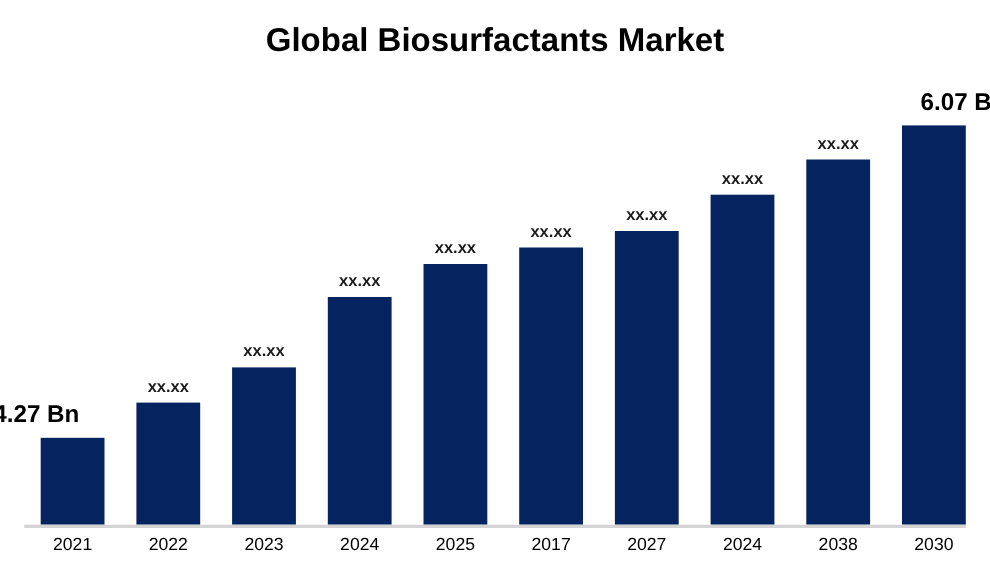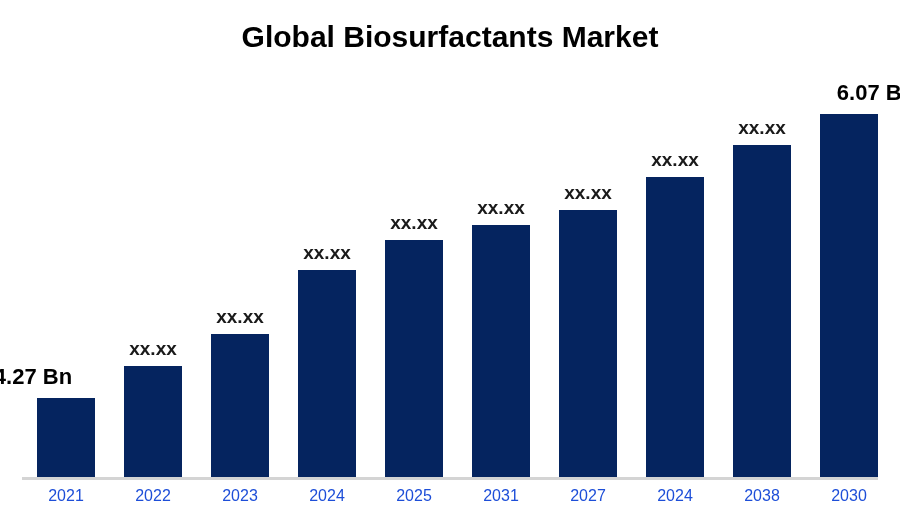--- a/index.html
+++ b/index.html
@@ -45,21 +45,21 @@
     left: 15px;
     width: 58px;
     background: #05245f;
   }
   .bar-label {
     position: absolute;
     left: 0;
     width: 88px;
     text-align: center;
     font-family: "Liberation Sans", sans-serif;
-    font-size: 19px;
+    font-size: 15px;
     font-weight: bold;
     color: #1a1a1a;
     white-space: nowrap;
   }
   .bar-label.endpoint {
     font-size: 22px;
     color: #000000;
   }
   .bar-label.endpoint-first {
     left: -44px;
@@ -80,21 +80,21 @@
     background: #d4d4d4;
   }
   .tick-label {
     position: absolute;
     top: 487px;
     width: 88px;
     text-align: center;
     font-family: "Liberation Sans", sans-serif;
     font-size: 16px;
     font-weight: normal;
-    color: #1d4ed8;
+    color: #000000;
     white-space: nowrap;
   }
 </style>
 </head>
 <body>
 
 <div id="chart-root">
 
   <div id="chart-title">Global Biosurfactants Market</div>
 
@@ -141,21 +141,21 @@
           <div class="bar-label endpoint endpoint-last" style="bottom: 371px;">6.07 Bn</div>
         </div>
       </div>
     <div id="axis-line" style="background: rgb(212, 212, 212);"></div>
     <div id="ticks-layer">
         <div class="tick-label" style="left: 22px;">2021</div>
         <div class="tick-label" style="left: 109px; text-align: center;">2022</div>
         <div class="tick-label" style="left: 196px;">2023</div>
         <div class="tick-label" style="left: 283px;">2024</div>
         <div class="tick-label" style="left: 370px;">2025</div>
-        <div class="tick-label" style="left: 457px;">2031</div>
+        <div class="tick-label" style="left: 457px;">2017</div>
         <div class="tick-label" style="left: 544px;">2027</div>
         <div class="tick-label" style="left: 631px;">2024</div>
         <div class="tick-label" style="left: 718px;">2038</div>
         <div class="tick-label" style="left: 805px;">2030</div>
       </div>
   </div>
 
 </div>
 
 </body></html>

